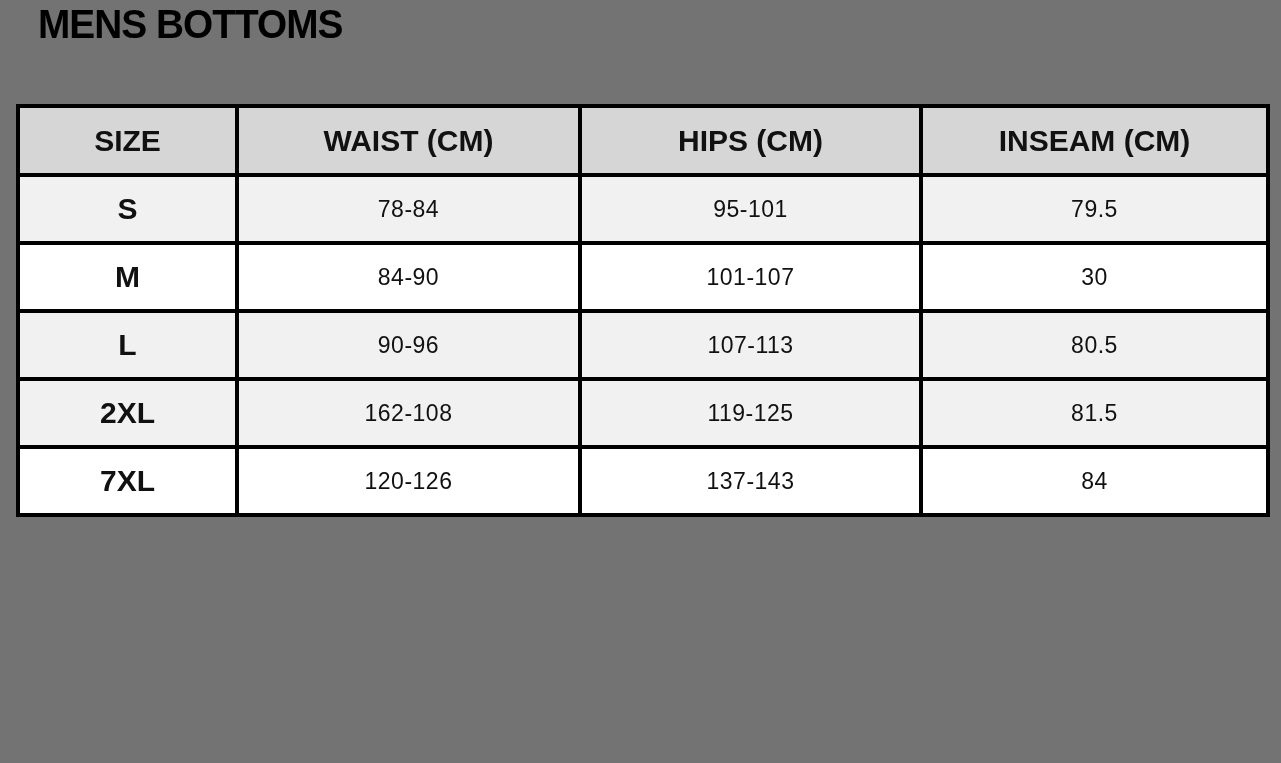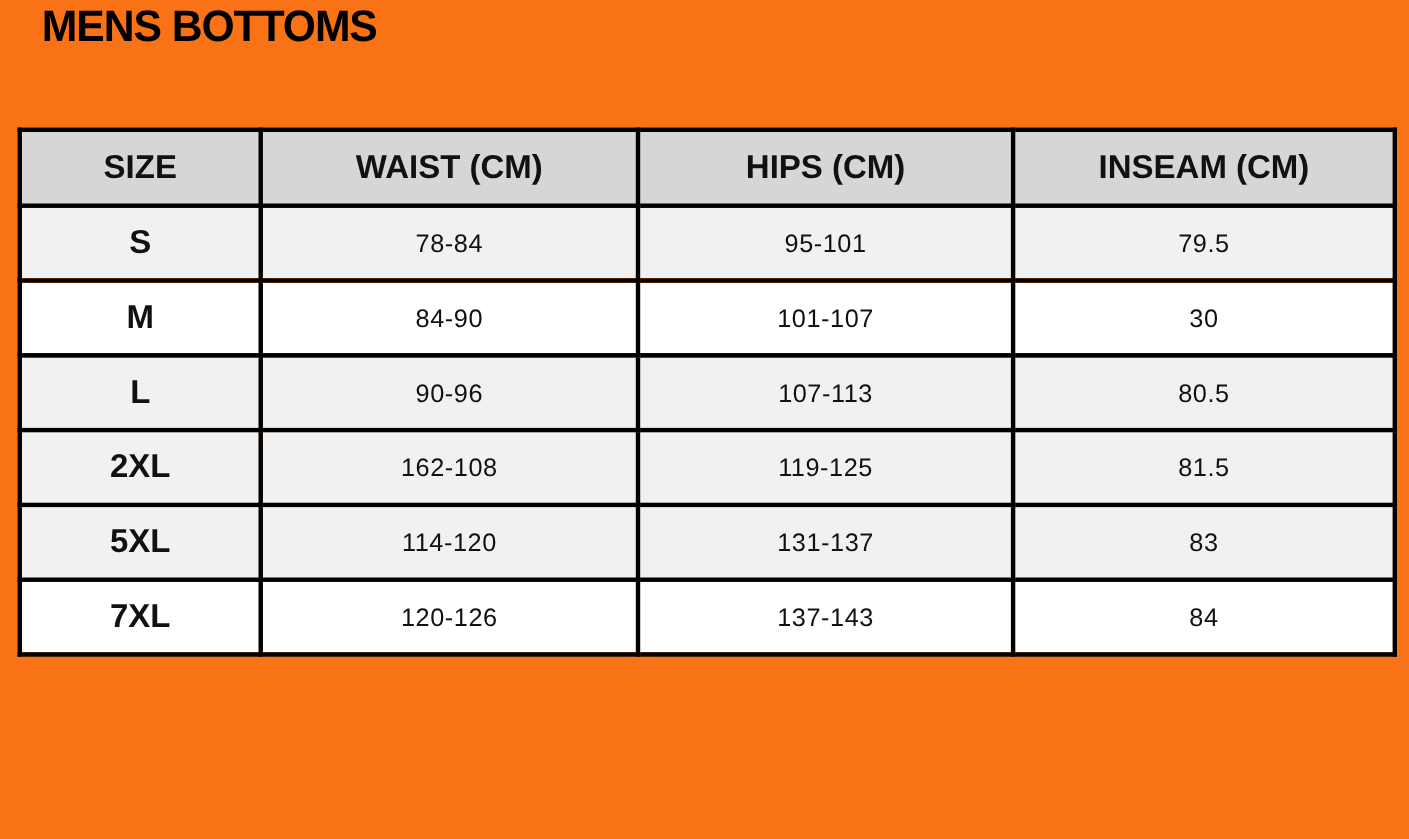--- a/index.html
+++ b/index.html
@@ -5,21 +5,21 @@
   html, body {
     margin: 0;
     padding: 0;
     background: #ffffff;
     font-family: "Liberation Sans", sans-serif;
   }
   .page {
     position: relative;
     width: 1281px;
     height: 763px;
-    background: #f97316;
+    background: #737373;
     overflow: hidden;
   }
   .title {
     position: absolute;
     left: 38px;
     top: 2px;
     margin: 0;
     font-size: 40px;
     font-weight: 900;
     letter-spacing: -1px;
@@ -28,21 +28,20 @@
     transform-origin: left center;
   }
   table.size-chart {
     position: absolute;
     left: 16px;
     top: 104px;
     width: 1250px;
     border-collapse: collapse;
     table-layout: fixed;
     border: 4px solid var(--border-color, #000000);
-    margin-top: 12px;
   }
   table.size-chart th,
   table.size-chart td {
     border: 4px solid var(--border-color, #000000);
     text-align: center;
     vertical-align: middle;
     padding: 0;
     overflow: hidden;
     color: #111111;
   }
@@ -109,26 +108,20 @@
         <td>90-96</td>
         <td>107-113</td>
         <td>80.5</td>
       </tr>
       <tr class="band">
         <td class="size-label">2XL</td>
         <td>162-108</td>
         <td>119-125</td>
         <td>81.5</td>
       </tr>
-      <tr class="band">
-        <td class="size-label">5XL</td>
-        <td>114-120</td>
-        <td>131-137</td>
-        <td>83</td>
-      </tr>
       <tr>
         <td class="size-label">7XL</td>
         <td>120-126</td>
         <td>137-143</td>
         <td>84</td>
       </tr>
     </tbody>
   </table>
 
 </div>

